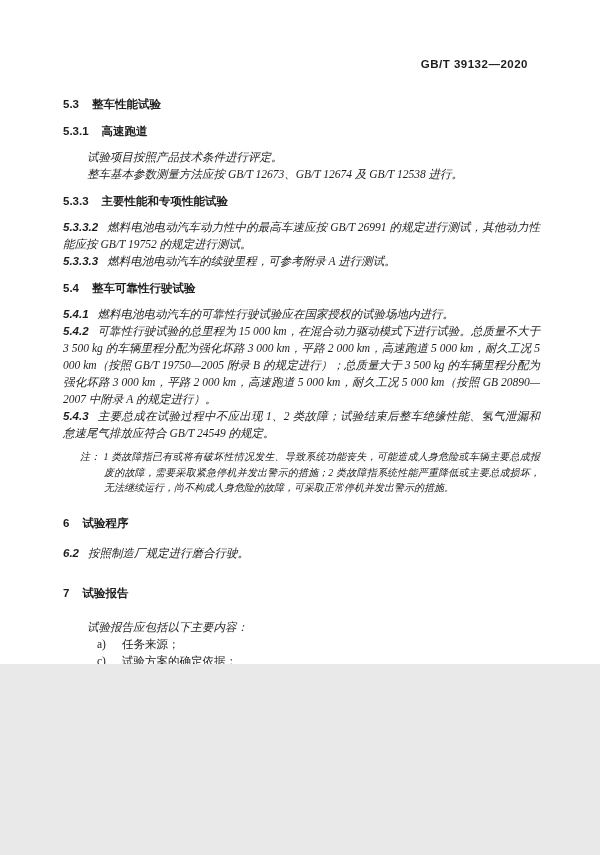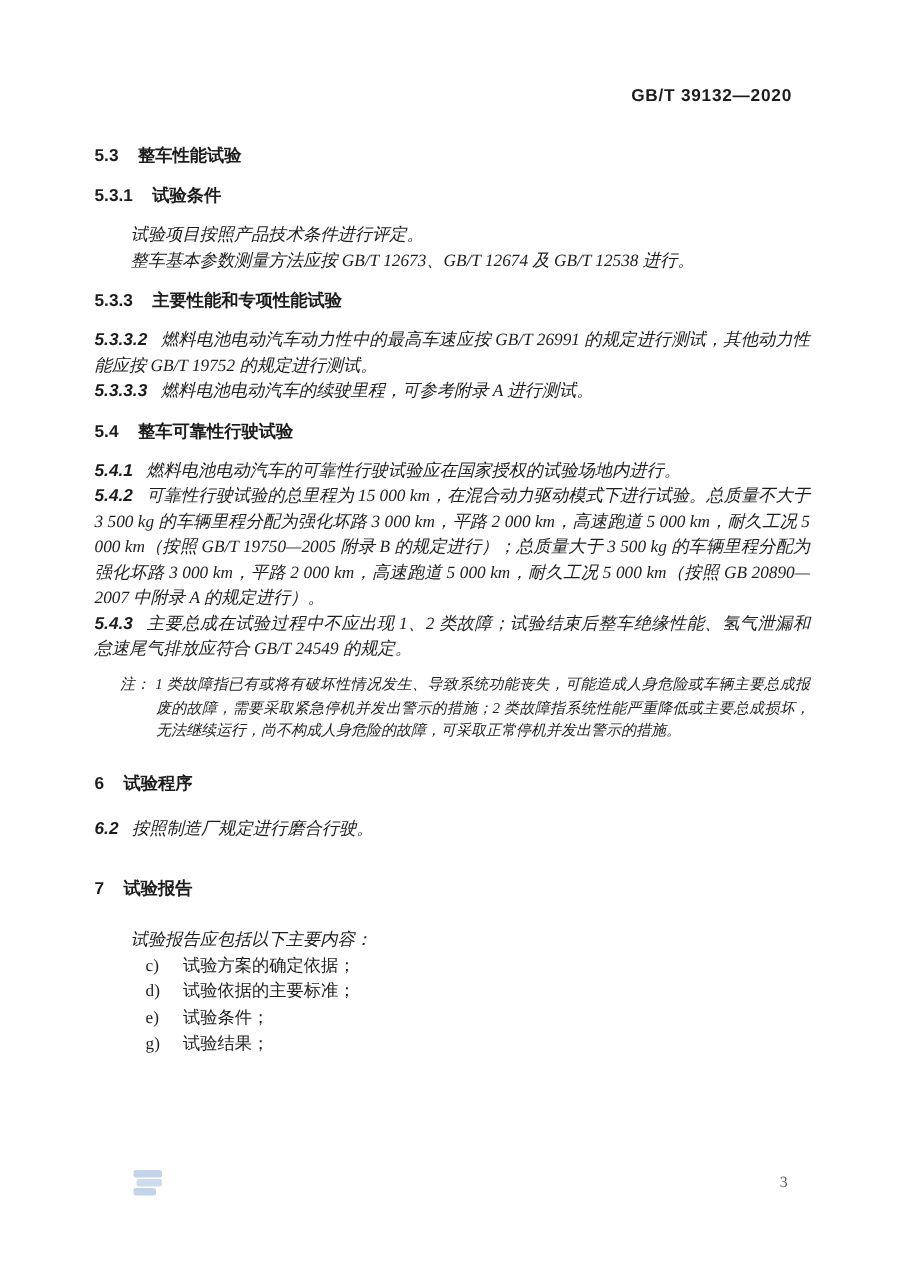--- a/index.html
+++ b/index.html
@@ -1,18 +1,18 @@
 <!DOCTYPE html>
 <html><head>
 <meta charset="utf-8">
 <style>
   html,body { margin:0; padding:0; background:#e9e9e9; }
   .page {
     position:relative;
-    width:600px; height:855px;
+    width:600px; height:664px;
     margin:0 auto;
     background:#ffffff;
     box-sizing:border-box;
     padding:58px 60px 0 63px;
     font-family:"Liberation Serif", serif;
     color:#1d1d1d;
     overflow:hidden;
   }
   .header {
     text-align:right;
@@ -86,21 +86,21 @@
     <span>GB/T 39132—2020</span>
   </div>
 
   <div>
 
     <div class="h first">
       <span class="num">5.3</span><span>整车性能试验</span>
     </div>
 
     <div class="h">
-      <span class="num">5.3.1</span><span>试验条件</span>
+      <span class="num">5.3.1</span><span>高速跑道</span>
     </div>
     <p class="body-p indent">试验项目按照产品技术条件进行评定。</p>
 
     <p class="body-p indent">整车基本参数测量方法应按 GB/T 12673、GB/T 12674 及 GB/T 12538 进行。</p>
 
     <div class="h">
       <span class="num">5.3.3</span><span>主要性能和专项性能试验</span>
     </div>
     <p class="body-p np">
       <span class="num">5.3.3.2</span><span>燃料电池电动汽车动力性中的最高车速应按 GB/T 26991 的规定进行测试，其他动力性能应按 GB/T 19752 的规定进行测试。</span>
@@ -133,20 +133,23 @@
       <span class="num">6.2</span><span>按照制造厂规定进行磨合行驶。</span>
     </p>
 
     <div class="h chapter chapter7">
       <span class="num">7</span><span>试验报告</span>
     </div>
     <p class="body-p indent">试验报告应包括以下主要内容：</p>
 
     <div class="list">
       <div class="li">
+        <span class="li-label">a)</span><span>任务来源；</span>
+      </div>
+      <div class="li">
         <span class="li-label">c)</span><span>试验方案的确定依据；</span>
       </div>
       <div class="li">
         <span class="li-label">d)</span><span>试验依据的主要标准；</span>
       </div>
       <div class="li">
         <span class="li-label">e)</span><span>试验条件；</span>
       </div>
       <div class="li">
         <span class="li-label">g)</span><span>试验结果；</span>

